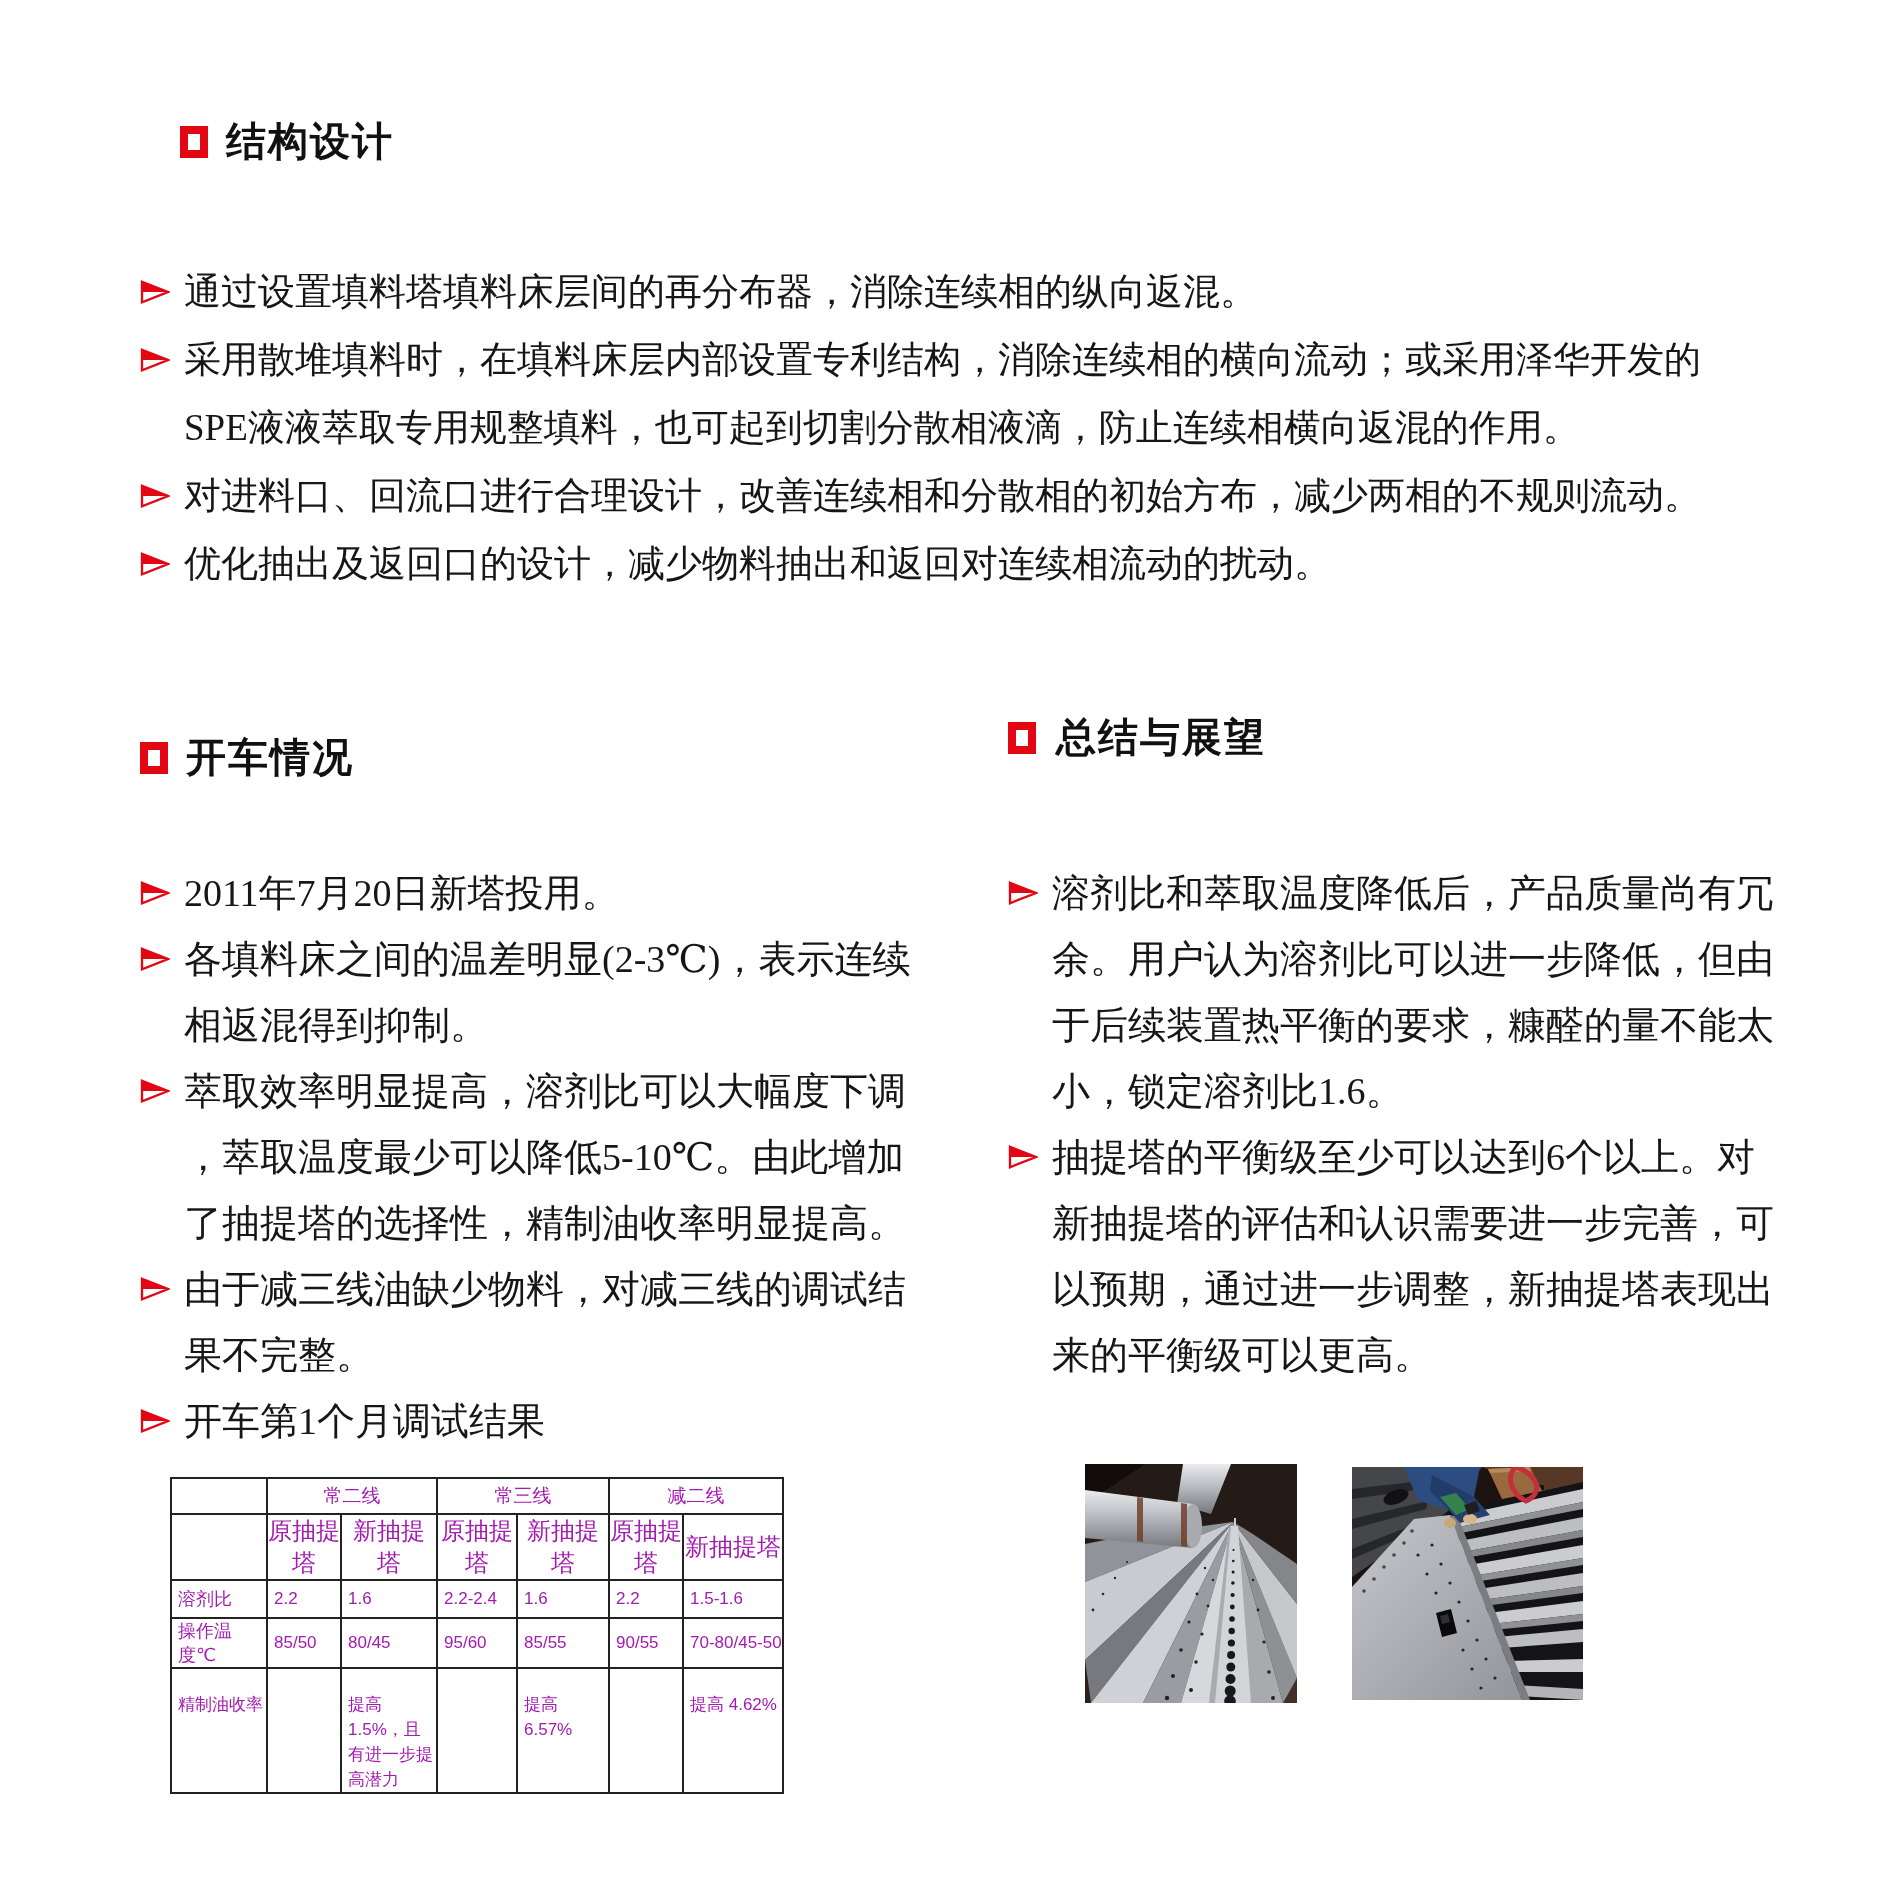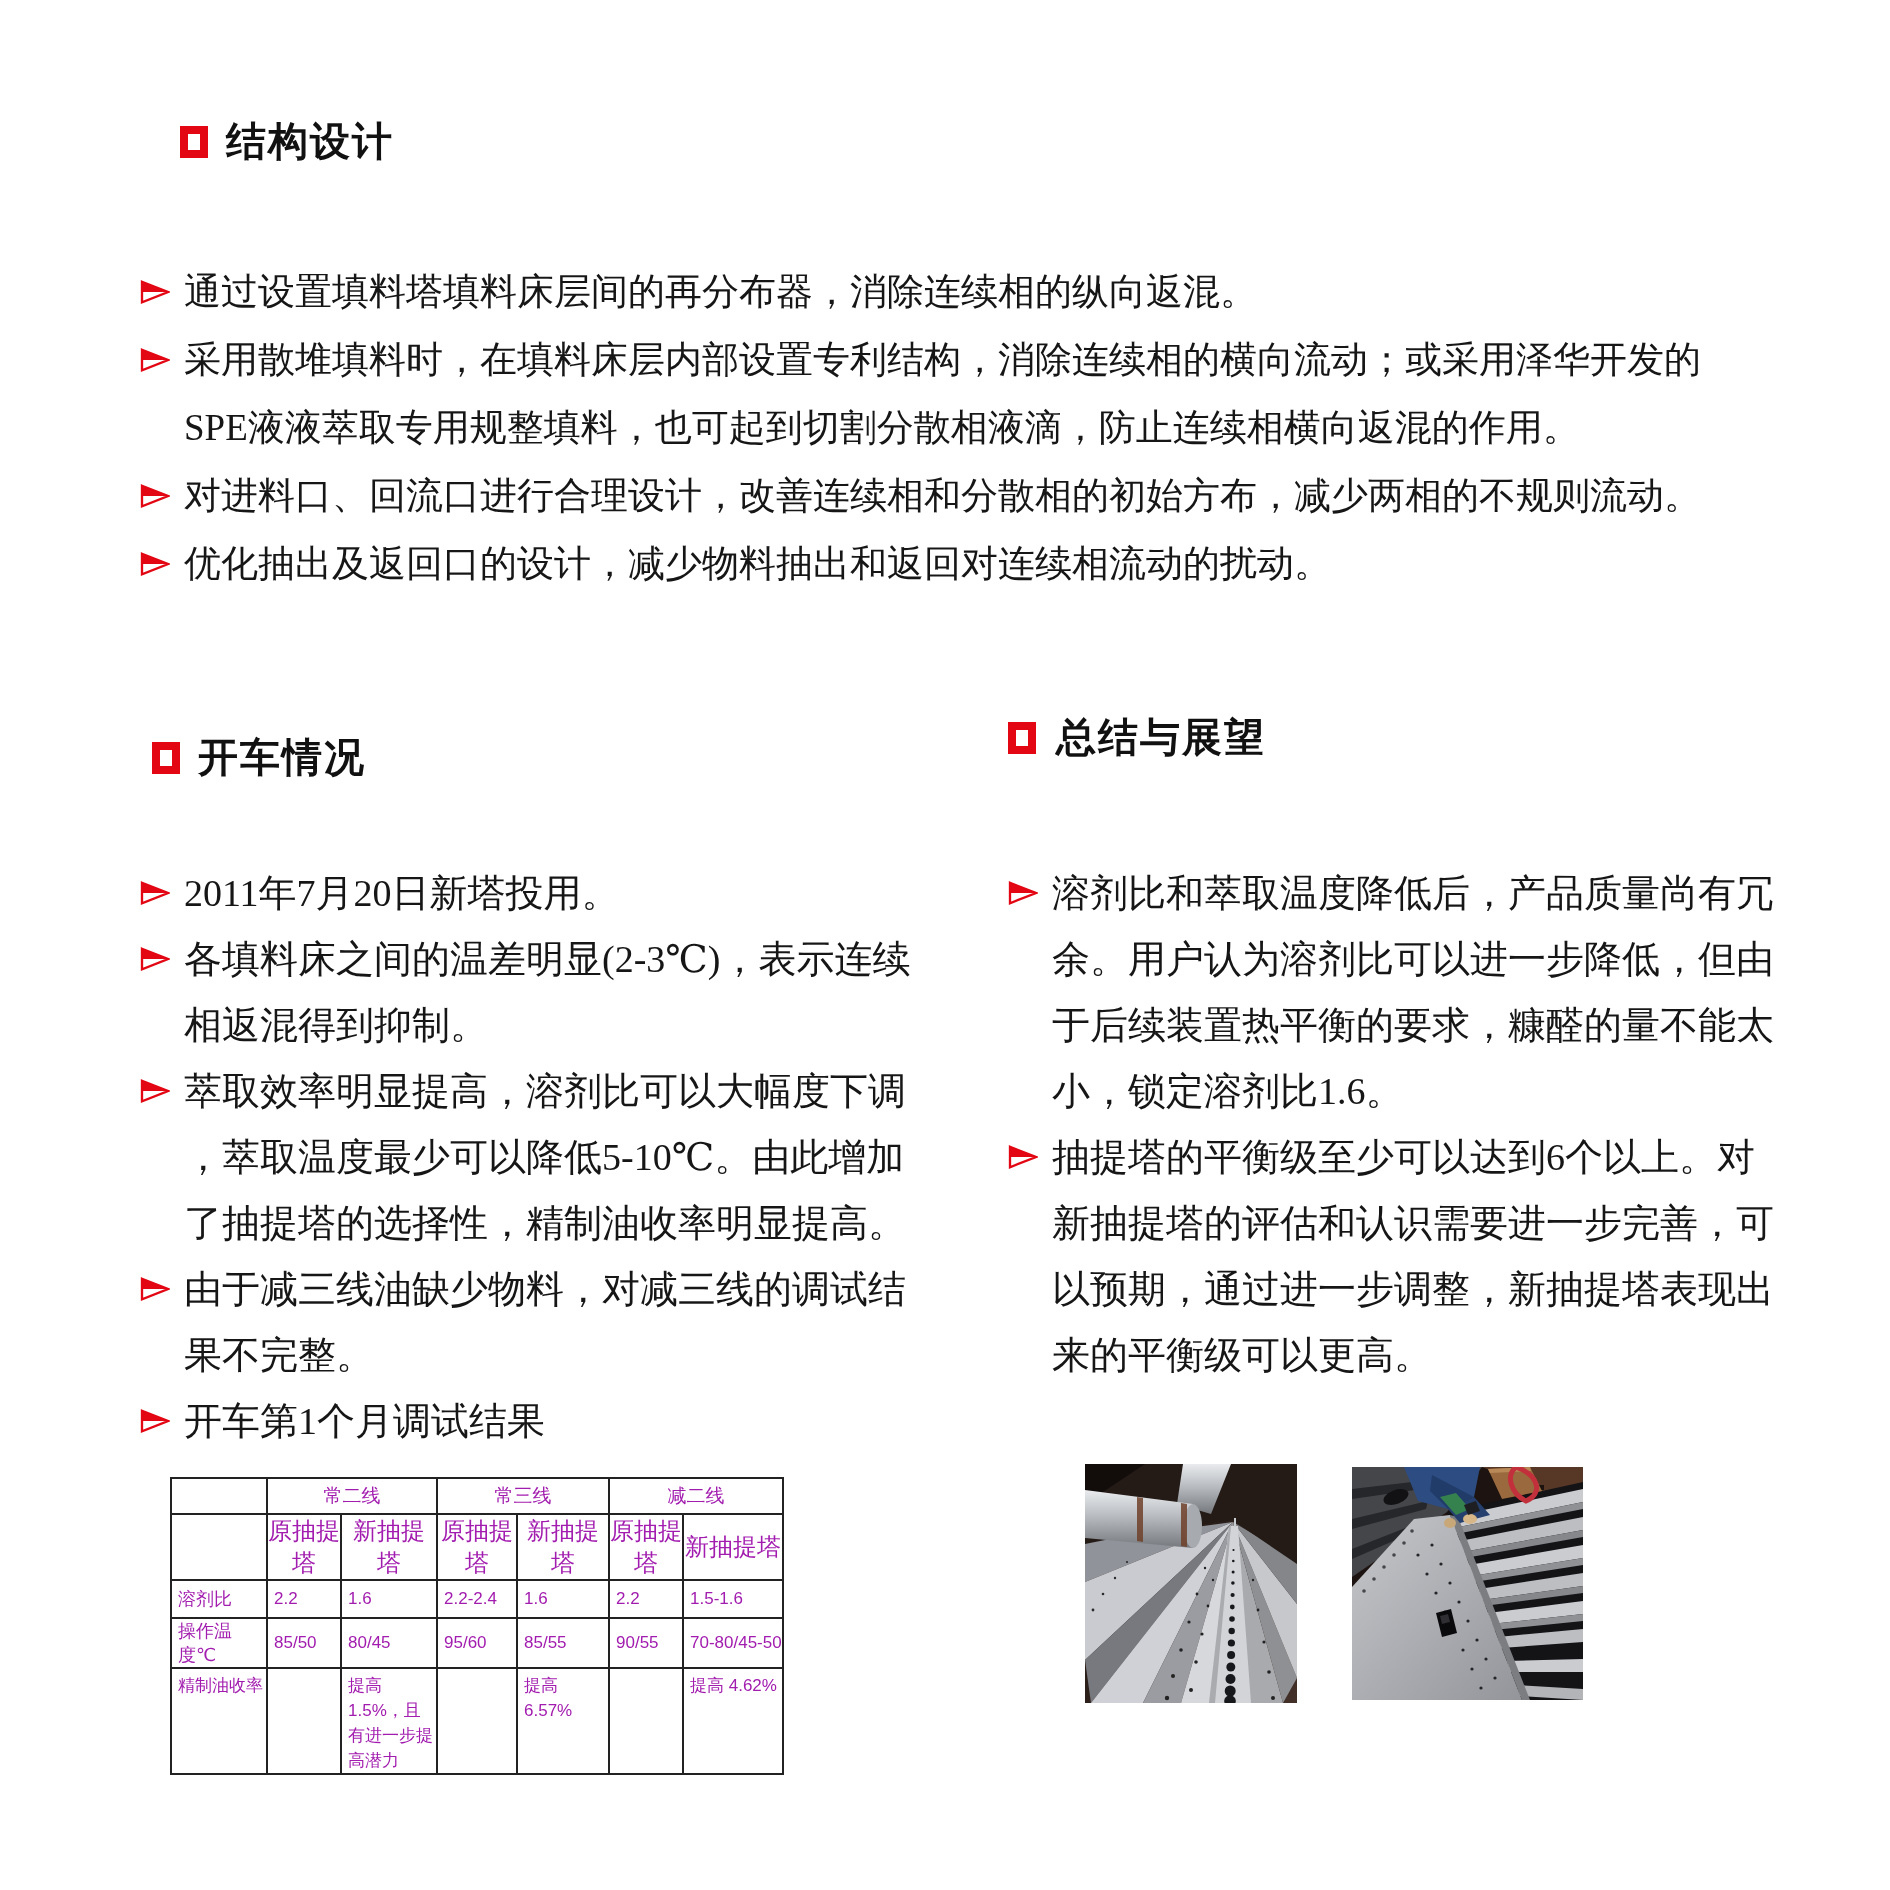--- a/index.html
+++ b/index.html
@@ -20,21 +20,21 @@
   
   .rtable{position:absolute;left:170px;top:1477px;border-collapse:collapse;table-layout:fixed;
           width:612px;font-family:"Liberation Sans","DejaVu Sans",sans-serif;color:#a21caf;}
   .rtable td,.rtable th{border:2px solid #222;padding:0 0 0 6px;text-align:left;font-weight:400;
           overflow:hidden;}
   .rtable thead th{text-align:center;padding:0;}
   .rtable .grp{font-size:19px;height:36px;}
   .rtable .sub{font-size:24px;height:42px;}
   .rtable .r-data{font-size:17px;height:38px;}
   .rtable .r-label{font-size:18px;}
-  .rtable .r-last td{height:74px;vertical-align:top;padding-top:4px;line-height:25px;
+  .rtable .r-last td{height:74px;vertical-align:top;padding-top:23px;line-height:25px;
           white-space:normal;font-size:17px;}
   
   .photo{position:absolute;overflow:hidden;}
   .photo svg{display:block;width:100%;height:100%;}
 </style>
 </head>
 <body>
 
 <svg width="0" height="0" style="position:absolute">
   <defs>
@@ -88,21 +88,21 @@
       <span class="btxt">对进料口、回流口进行合理设计，改善连续相和分散相的初始方布，减少两相的不规则流动。</span>
     </div>
     <div class="bline">
       <svg class="arrow" viewBox="0 0 32 28">
           <use href="#arrow-shape"></use>
         </svg>
       <span class="btxt">优化抽出及返回口的设计，减少物料抽出和返回对连续相流动的扰动。</span>
     </div>
   </div>
 
-  <div class="sec-head" style="left:152px;top:730px;text-align:right;">
+  <div class="sec-head" style="left:140px;top:730px;text-align:right;">
     <div class="red-square"></div>
     <div class="sec-title">开车情况</div>
   </div>
   <div class="sec-head" style="left:1008px;top:710px;gap:20px;">
     <div class="red-square"></div>
     <div class="sec-title">总结与展望</div>
   </div>
 
   <div class="blist blist-col" style="left:140px;top:860px;">
     <div class="bline">

